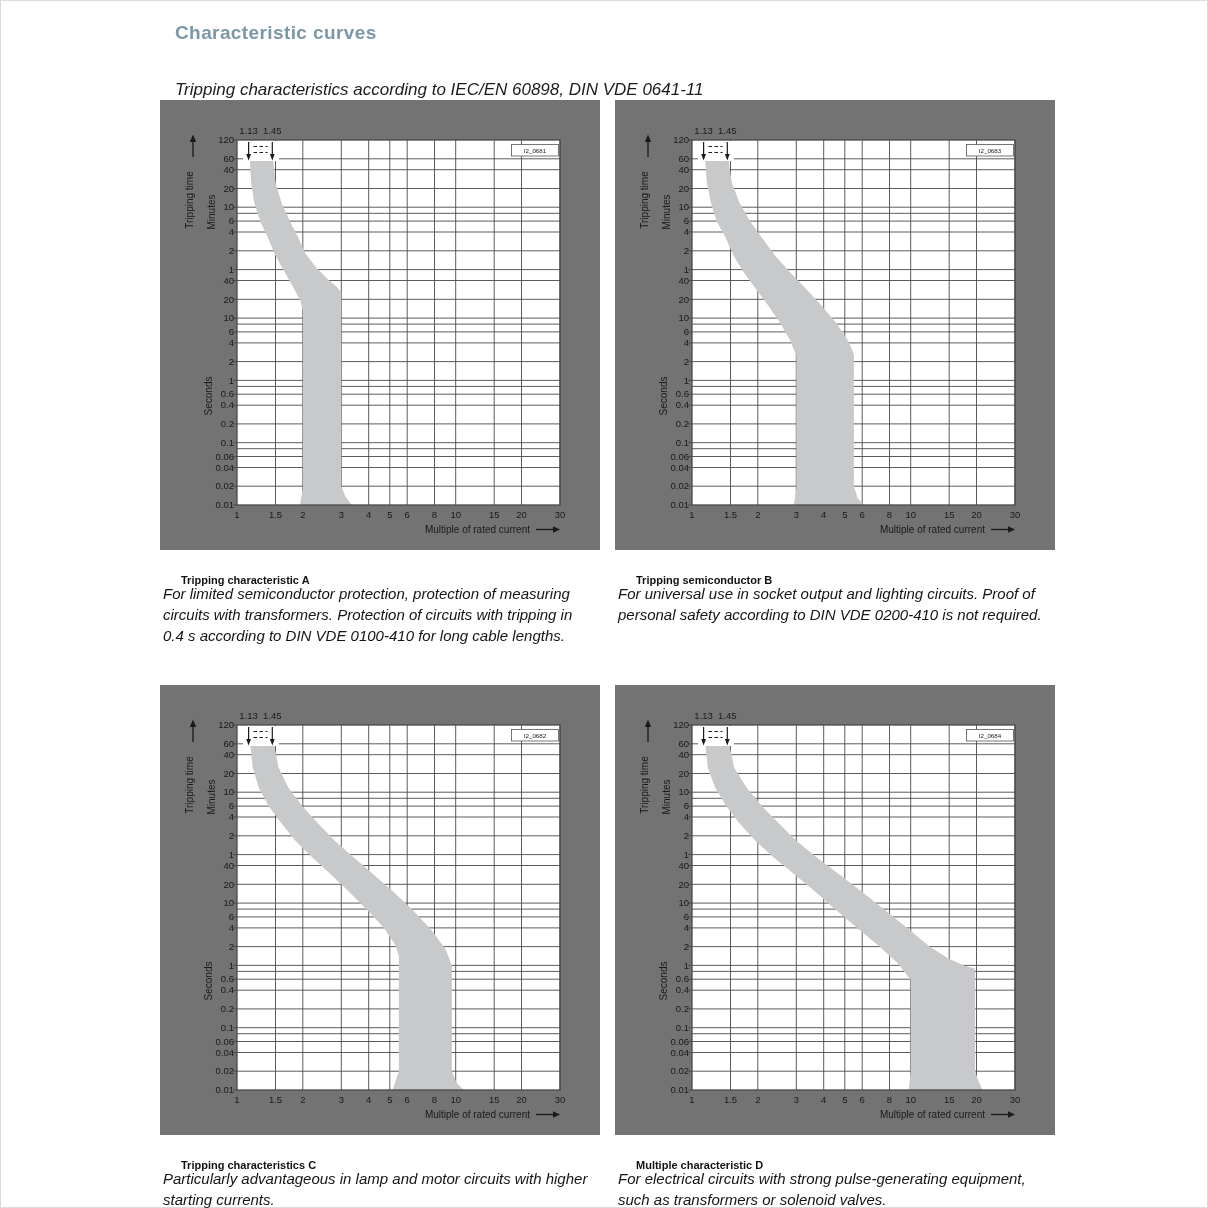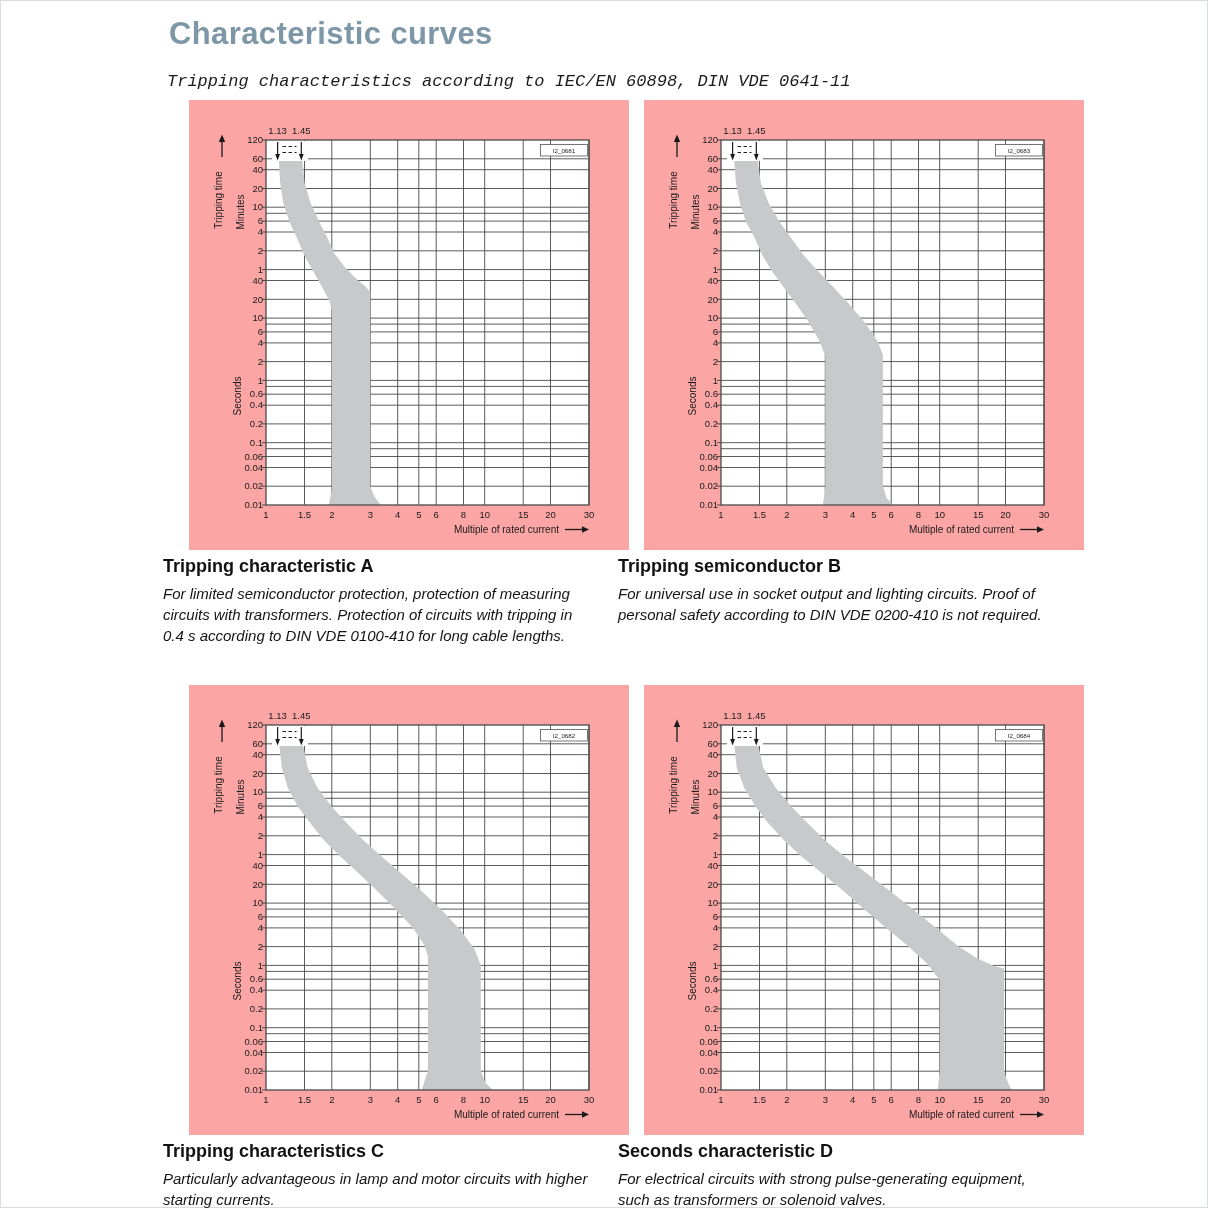--- a/index.html
+++ b/index.html
@@ -2,36 +2,36 @@
 <html><head>
 <meta charset="utf-8">
 <style>
   html,body{margin:0;padding:0;}
   body{
     width:1208px;height:1208px;position:relative;background:#ffffff;
     font-family:"Liberation Sans", sans-serif;color:#1a1a1a;
     outline:1px solid #d8dcde;outline-offset:-1px;overflow:hidden;
   }
   .page-title{
-    position:absolute;left:163px;top:10px;margin:6px;
-    font-size:31px;font-weight:700;letter-spacing:.4px;color:#7d97a7;
+    position:absolute;left:163px;top:10px;margin:12px;
+    font-size:19px;font-weight:700;letter-spacing:.4px;color:#7d97a7;
   }
   .subtitle{
-    position:absolute;left:163px;top:68px;margin:4px;
-    font-size:17px;font-style:italic;color:#1c1c1c;font-family:Liberation Mono, monospace;
+    position:absolute;left:163px;top:68px;margin:12px;
+    font-size:17px;font-style:italic;color:#1c1c1c;
   }
   .panel{
-    position:absolute;width:440px;height:450px;background:#fca5a5;margin-left:29px;
+    position:absolute;width:440px;height:450px;background:#737373;
   }
   #p0{left:160px;top:100px}
   #p1{left:615px;top:100px}
   #p2{left:160px;top:685px}
   #p3{left:615px;top:685px}
   .sec-title{
-    position:absolute;margin:0;font-size:18px;font-weight:700;color:#111;
+    position:absolute;margin:18px;font-size:11px;font-weight:700;color:#111;
   }
   #t0{left:163px;top:556px}
   #t1{left:618px;top:556px}
   #t2{left:163px;top:1141px}
   #t3{left:618px;top:1141px}
   .sec-body{
     position:absolute;margin:0;width:426px;font-size:15px;line-height:1.4;color:#141414;font-style:italic;
   }
   #b0{left:163px;top:583px}
   #b1{left:618px;top:583px}
@@ -590,18 +590,18 @@
         <line x1="33" y1="57" x2="33" y2="41" stroke="#1a1a1a" stroke-width="1.3"></line>
         <polygon points="29.8,42 36.2,42 33,34.5" fill="#1a1a1a"></polygon>
       </g>
       <text transform="translate(55,112) rotate(-90)" font-size="10" text-anchor="middle">Minutes</text>
       <text transform="translate(52,296) rotate(-90)" font-size="10" text-anchor="middle">Seconds</text>
     </svg></div>
 
 <h2 class="sec-title" id="t0">Tripping characteristic A</h2>
 <h2 class="sec-title" id="t1">Tripping semiconductor B</h2>
 <h2 class="sec-title" id="t2">Tripping characteristics C</h2>
-<h2 class="sec-title" id="t3">Seconds characteristic D</h2>
+<h2 class="sec-title" id="t3">Multiple characteristic D</h2>
 
 <p class="sec-body" id="b0">For limited semiconductor protection, protection of measuring circuits with transformers. Protection of circuits with tripping in 0.4 s according to DIN VDE 0100-410 for long cable lengths.</p>
 <p class="sec-body" id="b1">For universal use in socket output and lighting circuits. Proof of personal safety according to DIN VDE 0200-410 is not required.</p>
 <p class="sec-body" id="b2">Particularly advantageous in lamp and motor circuits with higher starting currents.</p>
 <p class="sec-body" id="b3">For electrical circuits with strong pulse-generating equipment, such as transformers or solenoid valves.</p>
 
 </body></html>

